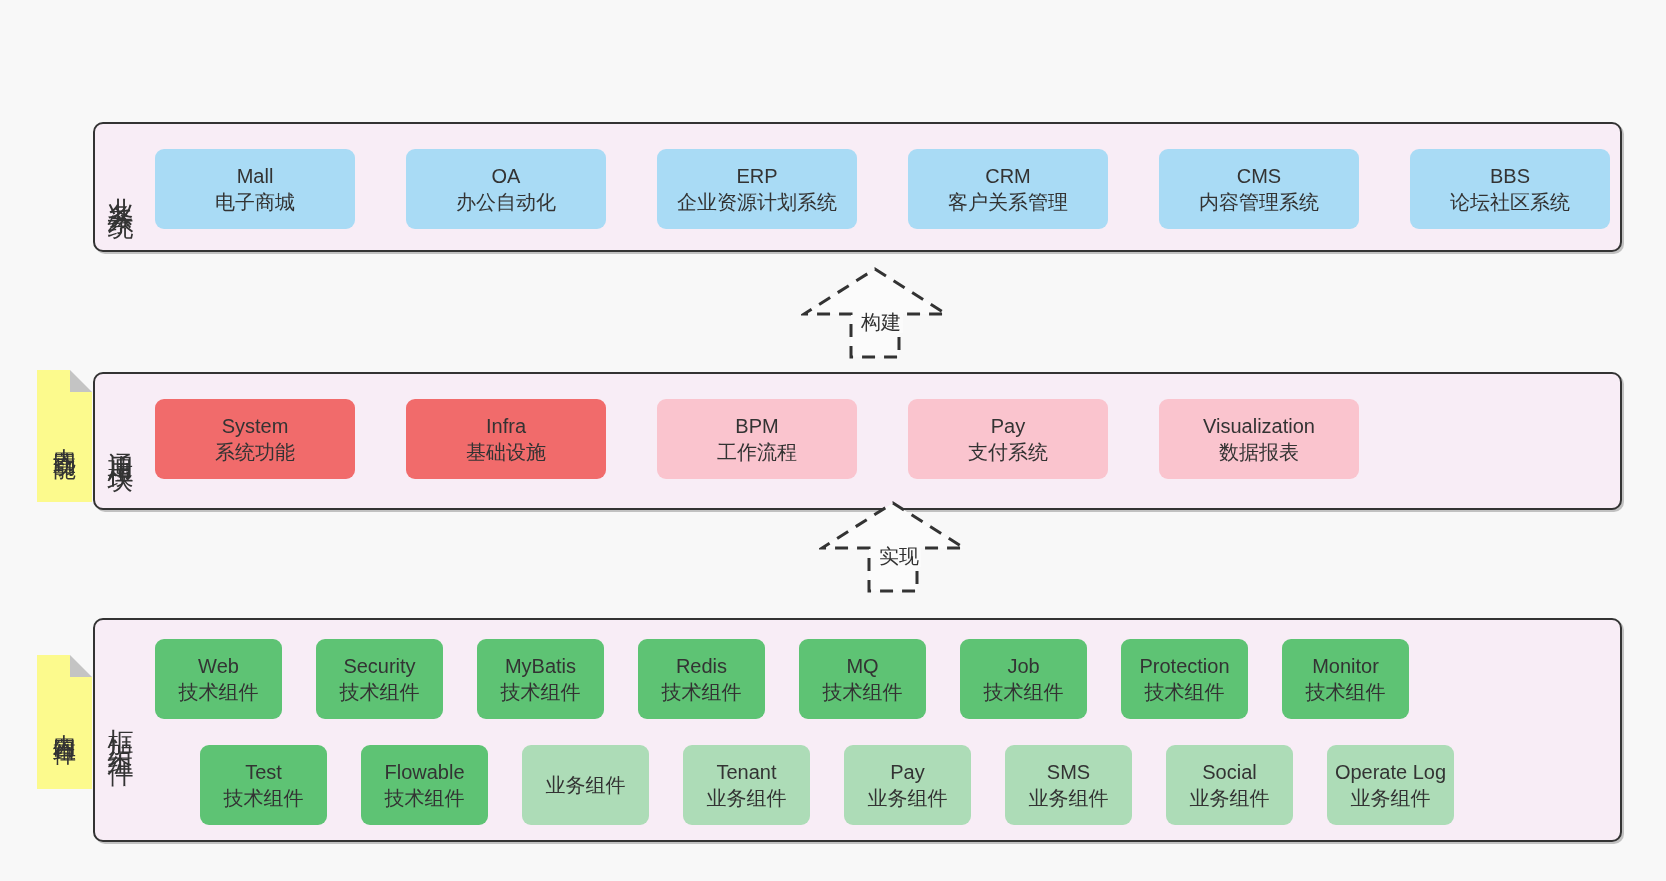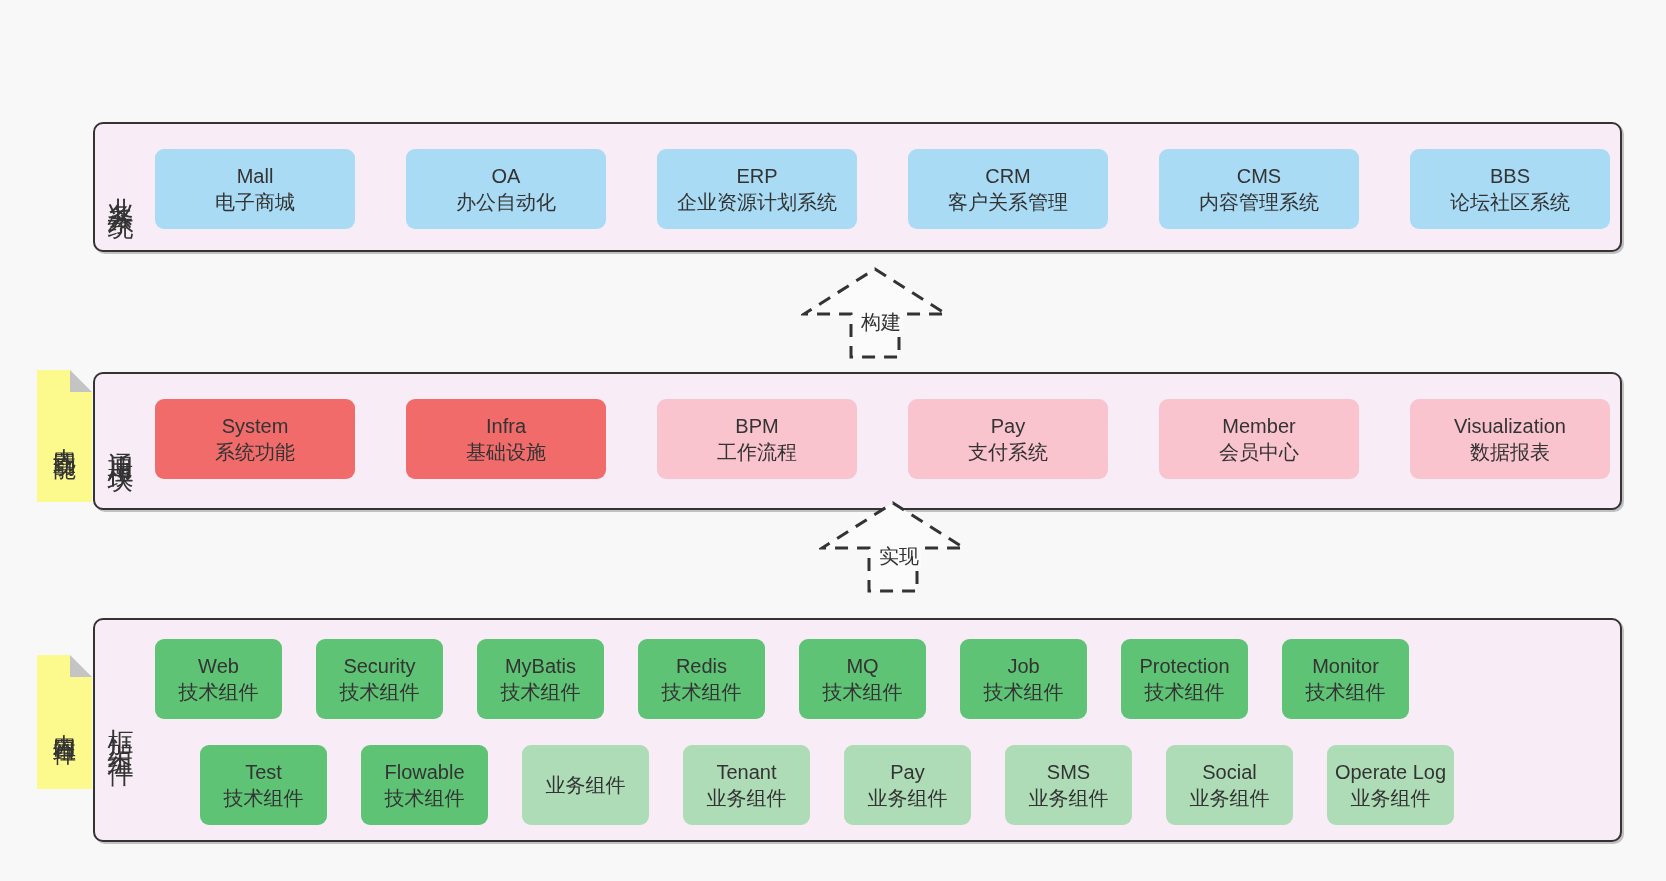--- a/index.html
+++ b/index.html
@@ -143,24 +143,20 @@
     </div>
     <div class="box pink">
       <div>BPM</div>
       <div>工作流程</div>
     </div>
     <div class="box pink">
       <div>Pay</div>
       <div>支付系统</div>
     </div>
     <div class="box pink">
-      <div>Member</div>
-      <div>会员中心</div>
-    </div>
-    <div class="box pink">
       <div>Visualization</div>
       <div>数据报表</div>
     </div>
   </div>
 </div>
 
 <div class="arrow" id="arrow-implement">
   <svg viewBox="0 0 148 94">
     <polygon points="74,3 145,48 98,48 98,91 50,91 50,48 3,48" fill="#fbfbfb" stroke="#333333" stroke-width="3" stroke-dasharray="13 9"></polygon>
   </svg>

